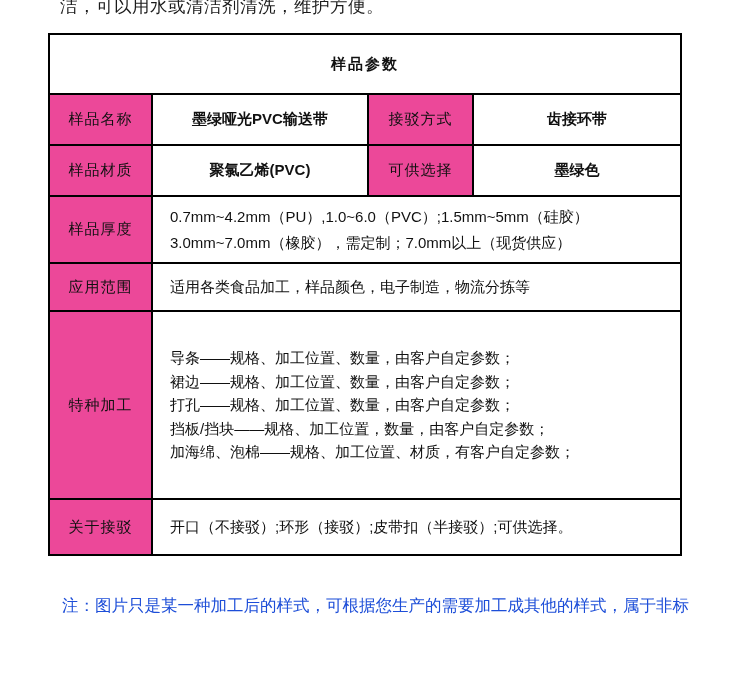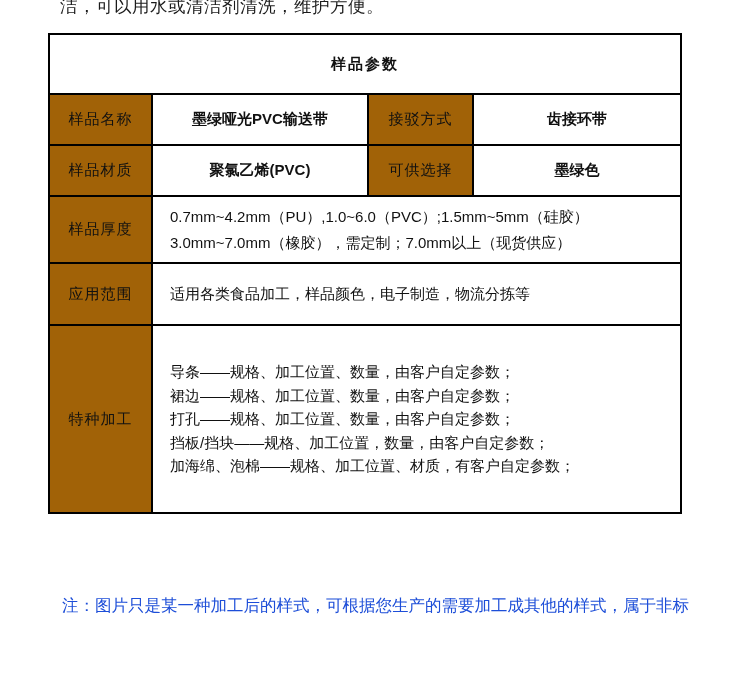--- a/index.html
+++ b/index.html
@@ -38,39 +38,39 @@
   }
   td.title-cell {
     height: 60px;
     text-align: center;
     font-size: 24px;
     font-weight: 700;
     letter-spacing: 2px;
     color: #000000;
   }
   td.lab {
-    background: #a16207;
+    background: #ec4899;
     text-align: center;
     font-size: 15px;
     letter-spacing: 1px;
   }
   td.val-c {
     text-align: center;
     font-weight: 700;
     font-size: 16px;
   }
   td.val-l {
     text-align: left;
     padding-left: 17px;
     padding-right: 20px;
     font-size: 15.5px;
   }
   tr.r-short  td { height: 51px; }
   tr.r-thick  td { height: 67px; }
-  tr.r-app    td { height: 62px; }
+  tr.r-app    td { height: 48px; }
   tr.r-spec   td { height: 188px; }
   tr.r-joint  td { height: 56px; }
   .ln { line-height: 26px; white-space: nowrap; }
   .ln5 { line-height: 23.5px; white-space: nowrap; }
 
   .footnote {
     position: absolute;
     top: 592px; left: 62px; width: 660px;
     font-size: 16.5px;
     color: #1d4ed8;
@@ -121,20 +121,24 @@
     <tr class="r-spec">
       <td class="lab">特种加工</td>
       <td class="val-l" colspan="3">
         <div class="ln5">导条——规格、加工位置、数量，由客户自定参数；</div>
         <div class="ln5">裙边——规格、加工位置、数量，由客户自定参数；</div>
         <div class="ln5">打孔——规格、加工位置、数量，由客户自定参数；</div>
         <div class="ln5">挡板/挡块——规格、加工位置，数量，由客户自定参数；</div>
         <div class="ln5">加海绵、泡棉——规格、加工位置、材质，有客户自定参数；</div>
       </td>
     </tr>
+    <tr class="r-joint">
+      <td class="lab">关于接驳</td>
+      <td class="val-l" colspan="3">开口（不接驳）;环形（接驳）;皮带扣（半接驳）;可供选择。</td>
+    </tr>
   </tbody>
     </table>
 
   <div class="footnote">
     <div>注：图片只是某一种加工后的样式，可根据您生产的需要加工成其他的样式，属于非标</div>
   </div>
 
 </div>
 
 </body></html>

